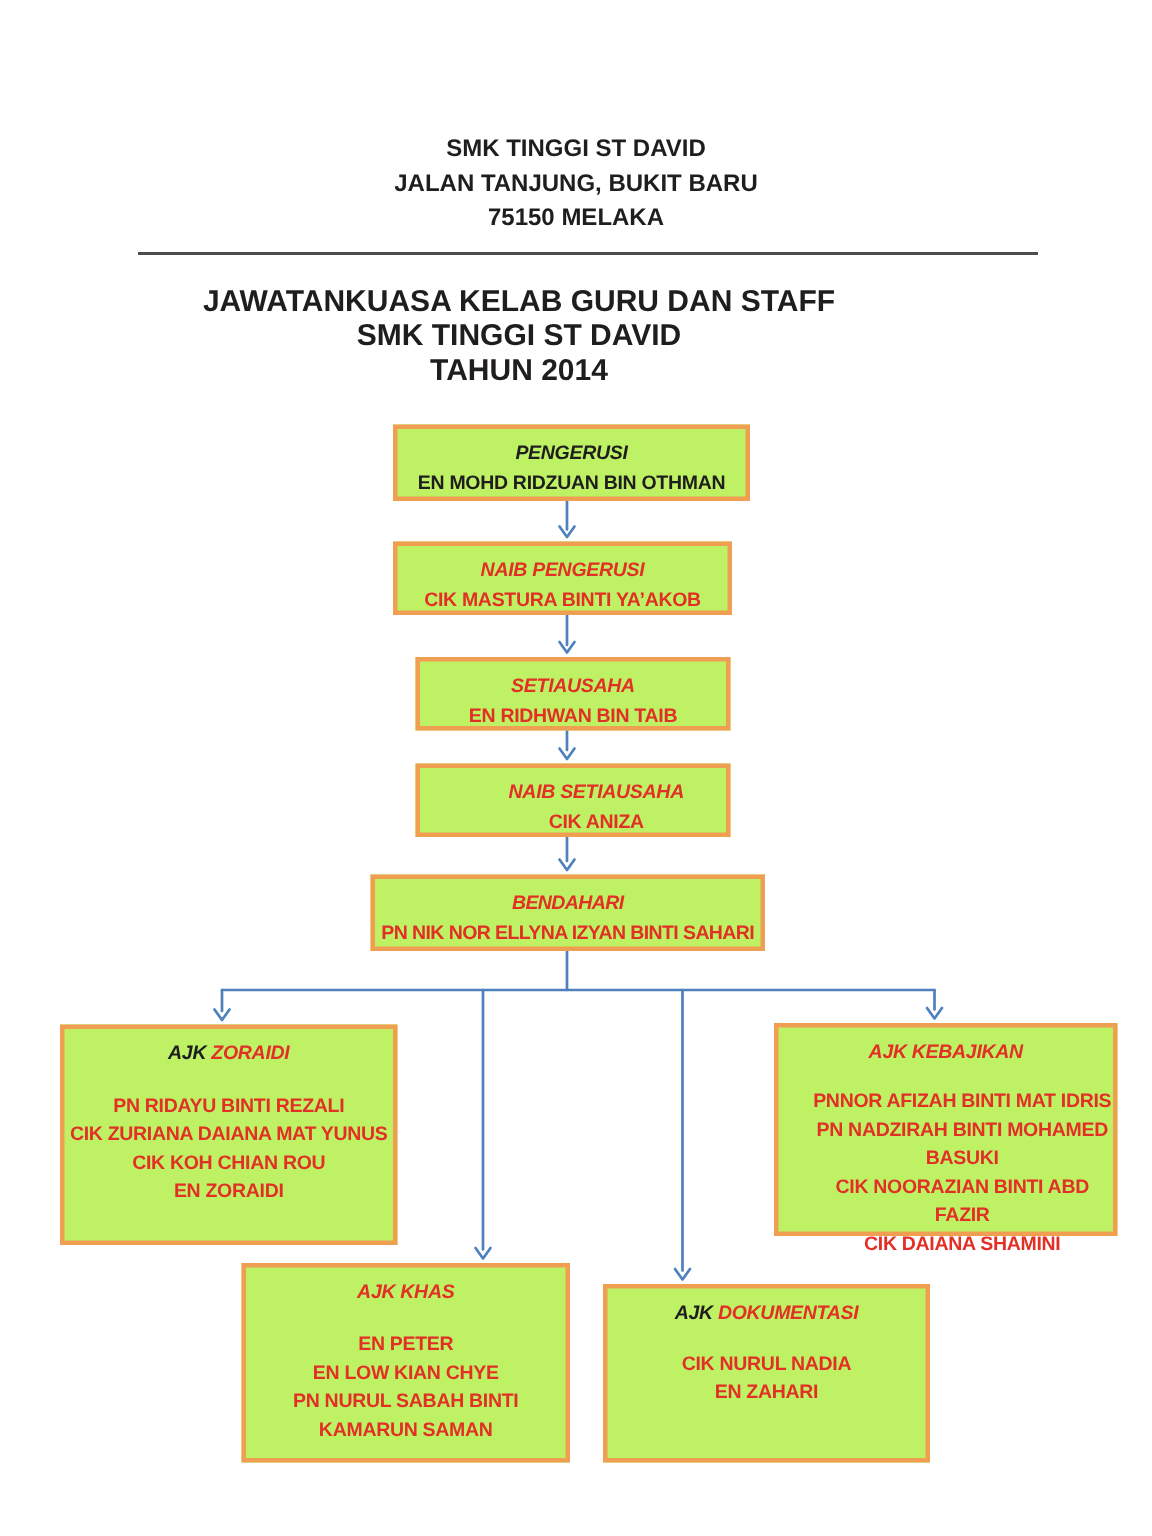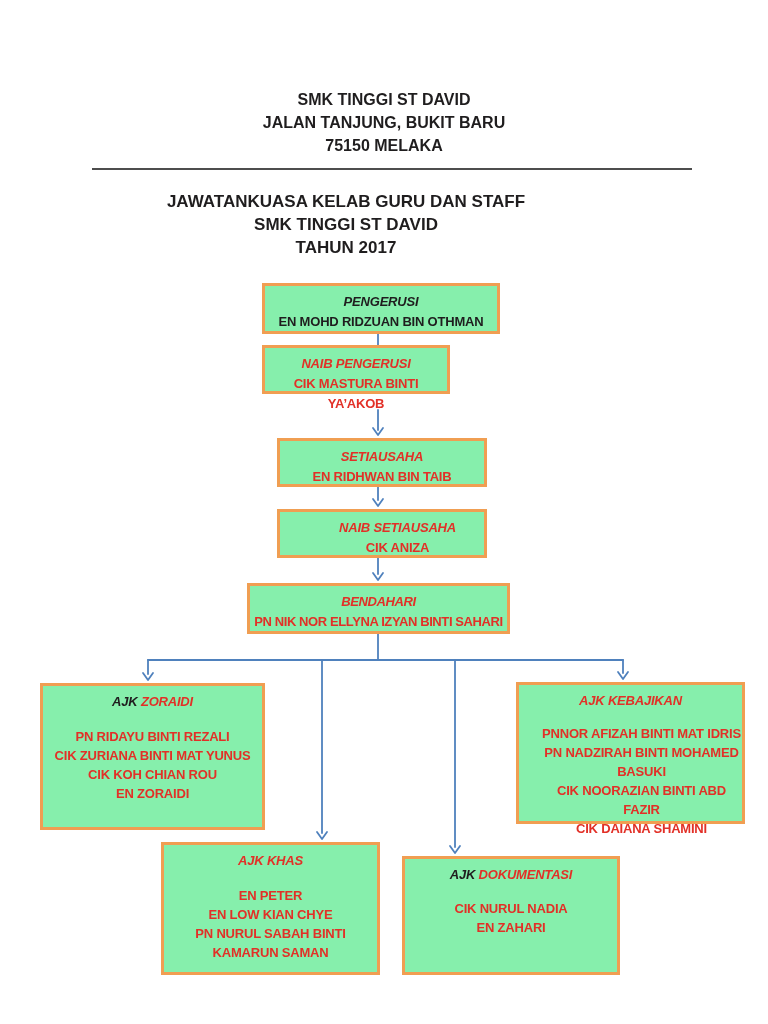--- a/index.html
+++ b/index.html
@@ -4,23 +4,23 @@
 <style>
   html,body{margin:0;padding:0;background:#ffffff;}
   #page{position:relative;width:768px;height:1024px;background:#ffffff;overflow:hidden;
         font-family:"Liberation Sans",sans-serif;font-weight:bold;}
   
   #header{position:absolute;left:0;top:88px;width:768px;color:#1f1d1e;
           font-size:16px;line-height:23px;text-align:center;}
   #divider{position:absolute;left:92px;top:168px;width:600px;height:0;
            border-top:2px solid #4d4d4d;}
   #subtitle{position:absolute;left:0;top:190px;width:692px;color:#1f1d1e;
-            font-size:17px;line-height:23px;text-align:center;}
+            font-size:20px;line-height:23px;text-align:center;}
   
-  .obox{position:absolute;box-sizing:border-box;border:3px solid #F09E52;background:#86efac;
+  .obox{position:absolute;box-sizing:border-box;border:3px solid #F09E52;background:#bef264;
         text-align:center;font-size:13px;letter-spacing:-0.2px;color:#E23027;}
   .obox .title{font-style:italic;line-height:20px;}
   .t-black{color:#1f1d1e;}
   .t-red{color:#E23027;}
   .stack{padding-top:6px;line-height:20px;}
   .ajk .title{padding-top:8px;line-height:15px;}
   .members{margin-top:18px;line-height:19px;}
   
   #connectors{position:absolute;left:0;top:0;width:768px;height:1024px;pointer-events:none;}
   #connectors line,#connectors polyline{stroke:#4F81BD;stroke-width:1.8;fill:none;
@@ -34,21 +34,21 @@
   <div id="header">
     <div>SMK TINGGI ST DAVID</div>
     <div>JALAN TANJUNG, BUKIT BARU</div>
     <div>75150 MELAKA</div>
   </div>
   <div id="divider"></div>
 
   <div id="subtitle">
     <div>JAWATANKUASA KELAB GURU DAN STAFF</div>
     <div>SMK TINGGI ST DAVID</div>
-    <div>TAHUN 2017</div>
+    <div>TAHUN 2014</div>
   </div>
 
   <svg id="connectors" viewBox="0 0 768 1024">
     <line x1="378" y1="334" x2="378" y2="353"></line>
     <polyline points="373,351 378,358 383,351"></polyline>
     <line x1="378" y1="410" x2="378" y2="430"></line>
     <polyline points="373,428 378,435 383,428"></polyline>
     <line x1="378" y1="487" x2="378" y2="500"></line>
     <polyline points="373,499 378,506 383,499"></polyline>
     <line x1="378" y1="558" x2="378" y2="574"></line>
@@ -63,21 +63,21 @@
     <polyline points="450,846 455,853 460,846"></polyline>
     <line x1="623" y1="660" x2="623" y2="673"></line>
     <polyline points="618,672 623,679 628,672"></polyline>
   </svg>
 
   <div class="obox stack" style="left:262px;top:283px;width:238px;height:51px;">
     <div class="title t-black">PENGERUSI</div>
     <div class="t-black">EN MOHD RIDZUAN BIN OTHMAN</div>
   </div>
 
-  <div class="obox stack" style="left:262px;top:345px;width:188px;height:49px;">
+  <div class="obox stack" style="left:262px;top:361px;width:226px;height:49px;">
     <div class="title">NAIB PENGERUSI</div>
     <div>CIK MASTURA BINTI YA’AKOB</div>
   </div>
 
   <div class="obox stack" style="left:277px;top:438px;width:210px;height:49px;">
     <div class="title">SETIAUSAHA</div>
     <div>EN RIDHWAN BIN TAIB</div>
   </div>
 
   <div class="obox stack" style="left:277px;top:509px;width:210px;height:49px;padding-left:31px;">
@@ -90,21 +90,21 @@
     <div>PN NIK NOR ELLYNA IZYAN BINTI SAHARI</div>
   </div>
 
   <div class="obox ajk" style="left:40px;top:683px;width:225px;height:147px;">
     <div class="title">
       <span class="t-black">AJK</span>
       <span class="t-red">ZORAIDI</span>
     </div>
     <div class="members">
       <div>PN RIDAYU BINTI REZALI</div>
-      <div>CIK ZURIANA BINTI MAT YUNUS</div>
+      <div>CIK ZURIANA DAIANA MAT YUNUS</div>
       <div>CIK KOH CHIAN ROU</div>
       <div>EN ZORAIDI</div>
     </div>
   </div>
 
   <div class="obox ajk" style="left:516px;top:682px;width:229px;height:142px;">
     <div class="title">AJK KEBAJIKAN</div>
     <div class="members" style="margin-top:16px;padding-left:22px;">
       <div>PNNOR AFIZAH BINTI MAT IDRIS</div>
       <div>PN NADZIRAH BINTI MOHAMED</div>

